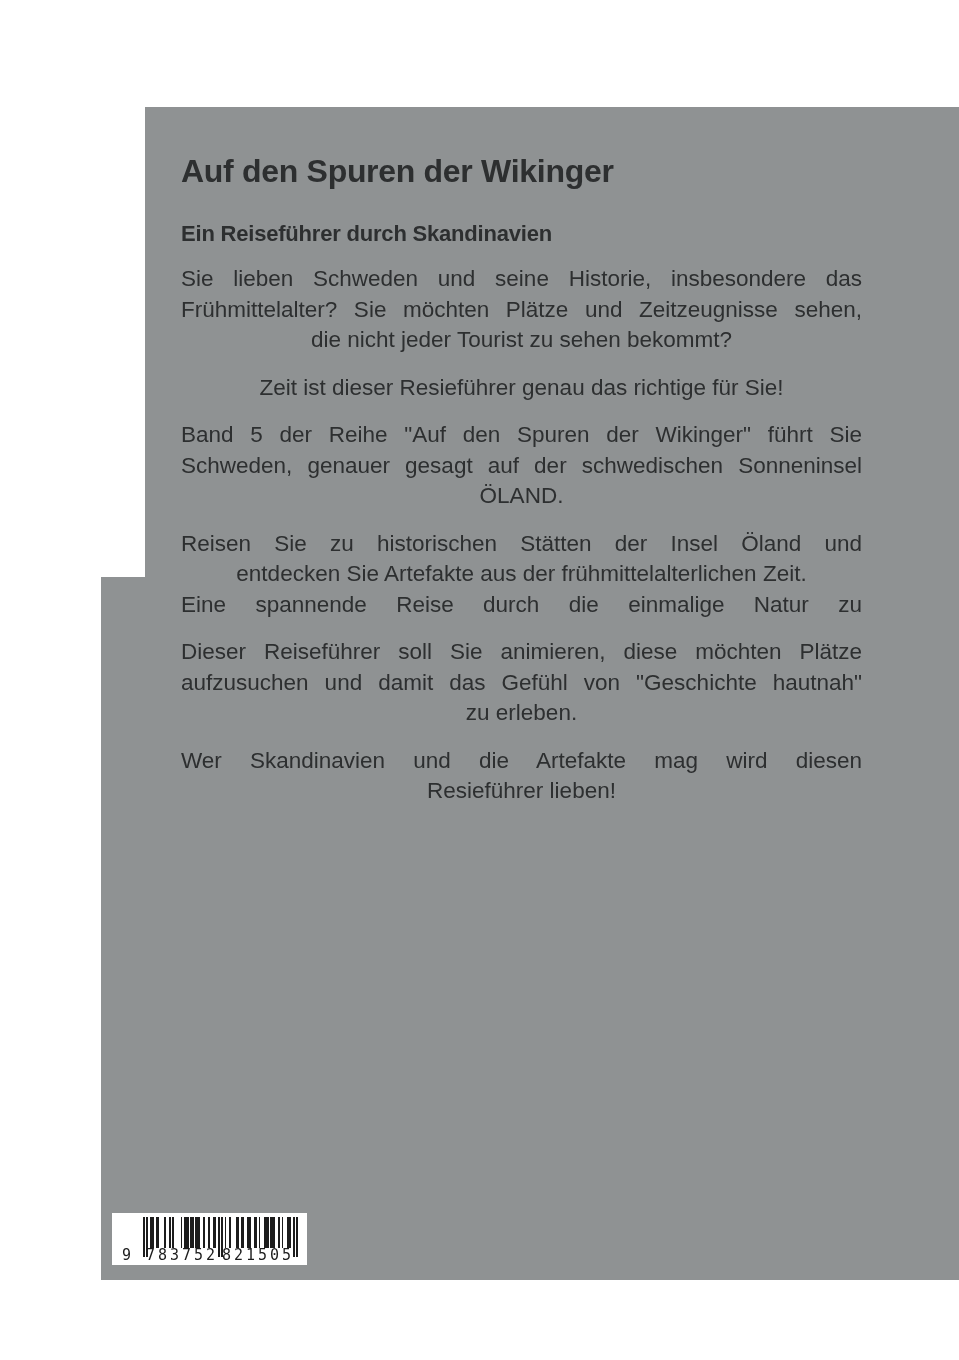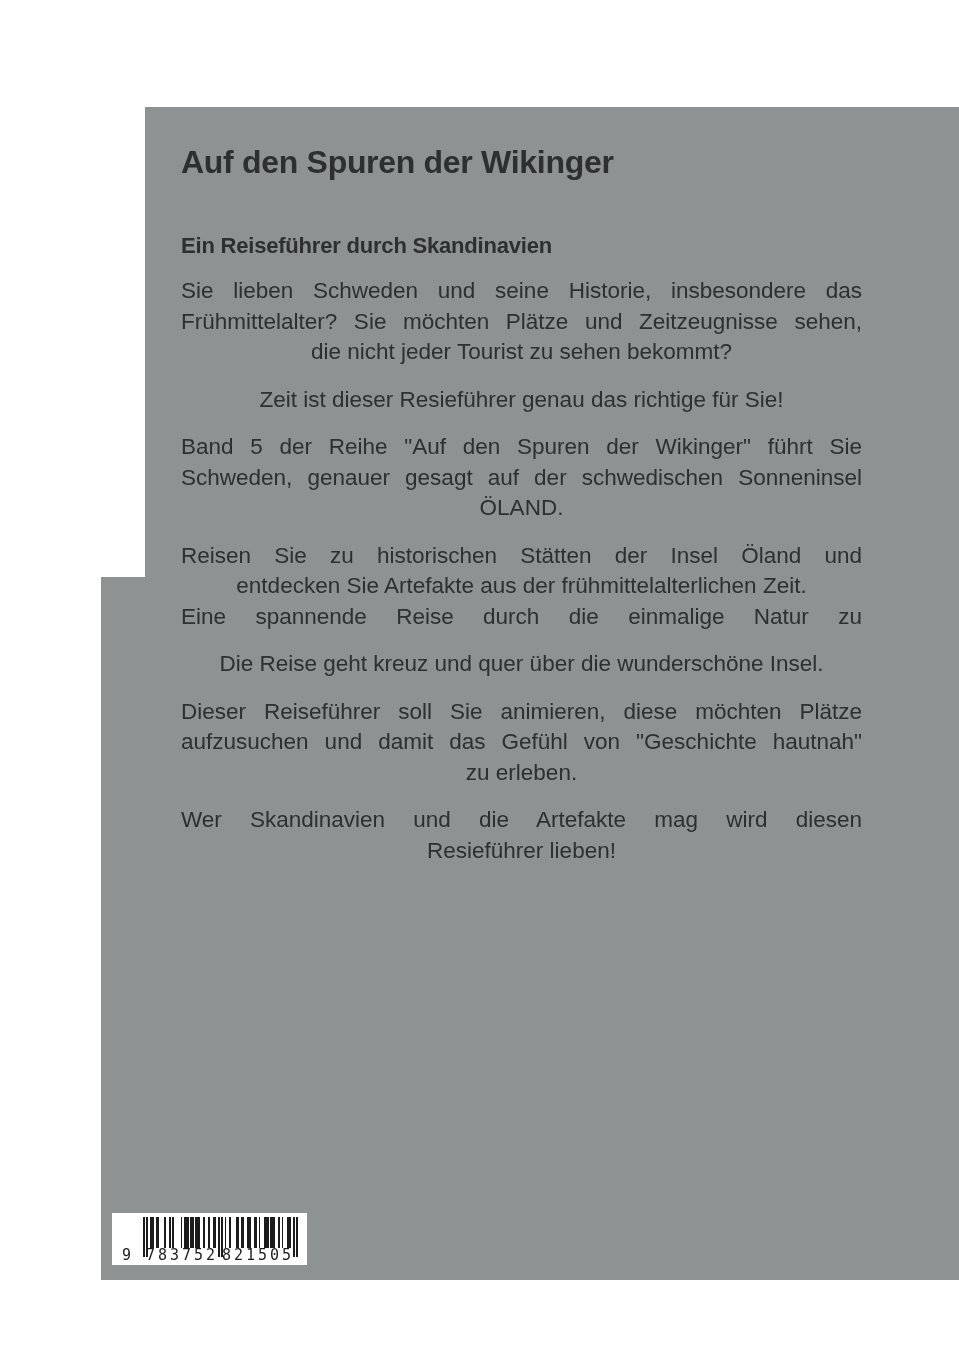--- a/index.html
+++ b/index.html
@@ -27,33 +27,33 @@
   }
   .panel-bottom {
     left: 101px;
     top: 577px;
     width: 858px;
     height: 703px;
   }
   .text-block {
     position: absolute;
     left: 181px;
-    top: 143px;
+    top: 152px;
     width: 681px;
     color: #2d2f30;
   }
   .title {
     margin: 0;
     font-size: 32px;
     line-height: 38px;
     font-weight: bold;
     letter-spacing: -0.3px;
   }
   .subtitle {
-    margin: 51px 0 0 0;
+    margin: 30px 0 0 0;
     font-size: 22px;
     line-height: 27px;
     font-weight: bold;
     letter-spacing: -0.2px;
   }
   .paragraphs {
     font-size: 22.5px;
     line-height: 30.5px;
     font-weight: 400;
   }
@@ -111,23 +111,20 @@
         </div>
         <div class="para">
           <div class="line just">Band 5 der Reihe "Auf den Spuren der Wikinger" führt Sie</div>
           <div class="line just">Schweden, genauer gesagt auf der schwedischen Sonneninsel</div>
           <div class="line">ÖLAND.</div>
         </div>
         <div class="para">
           <div class="line just">Reisen Sie zu historischen Stätten der Insel Öland und</div>
           <div class="line">entdecken Sie Artefakte aus der frühmittelalterlichen Zeit.</div>
           <div class="line just">Eine spannende Reise durch die einmalige Natur zu</div>
-        </div>
-        <div class="para">
-          <div class="line">Die Reise geht kreuz und quer über die wunderschöne Insel.</div>
         </div>
         <div class="para">
           <div class="line just">Dieser Reiseführer soll Sie animieren, diese möchten Plätze</div>
           <div class="line just">aufzusuchen und damit das Gefühl von "Geschichte hautnah"</div>
           <div class="line">zu erleben.</div>
         </div>
         <div class="para">
           <div class="line just">Wer Skandinavien und die Artefakte mag wird diesen</div>
           <div class="line">Resieführer lieben!</div>
         </div>

